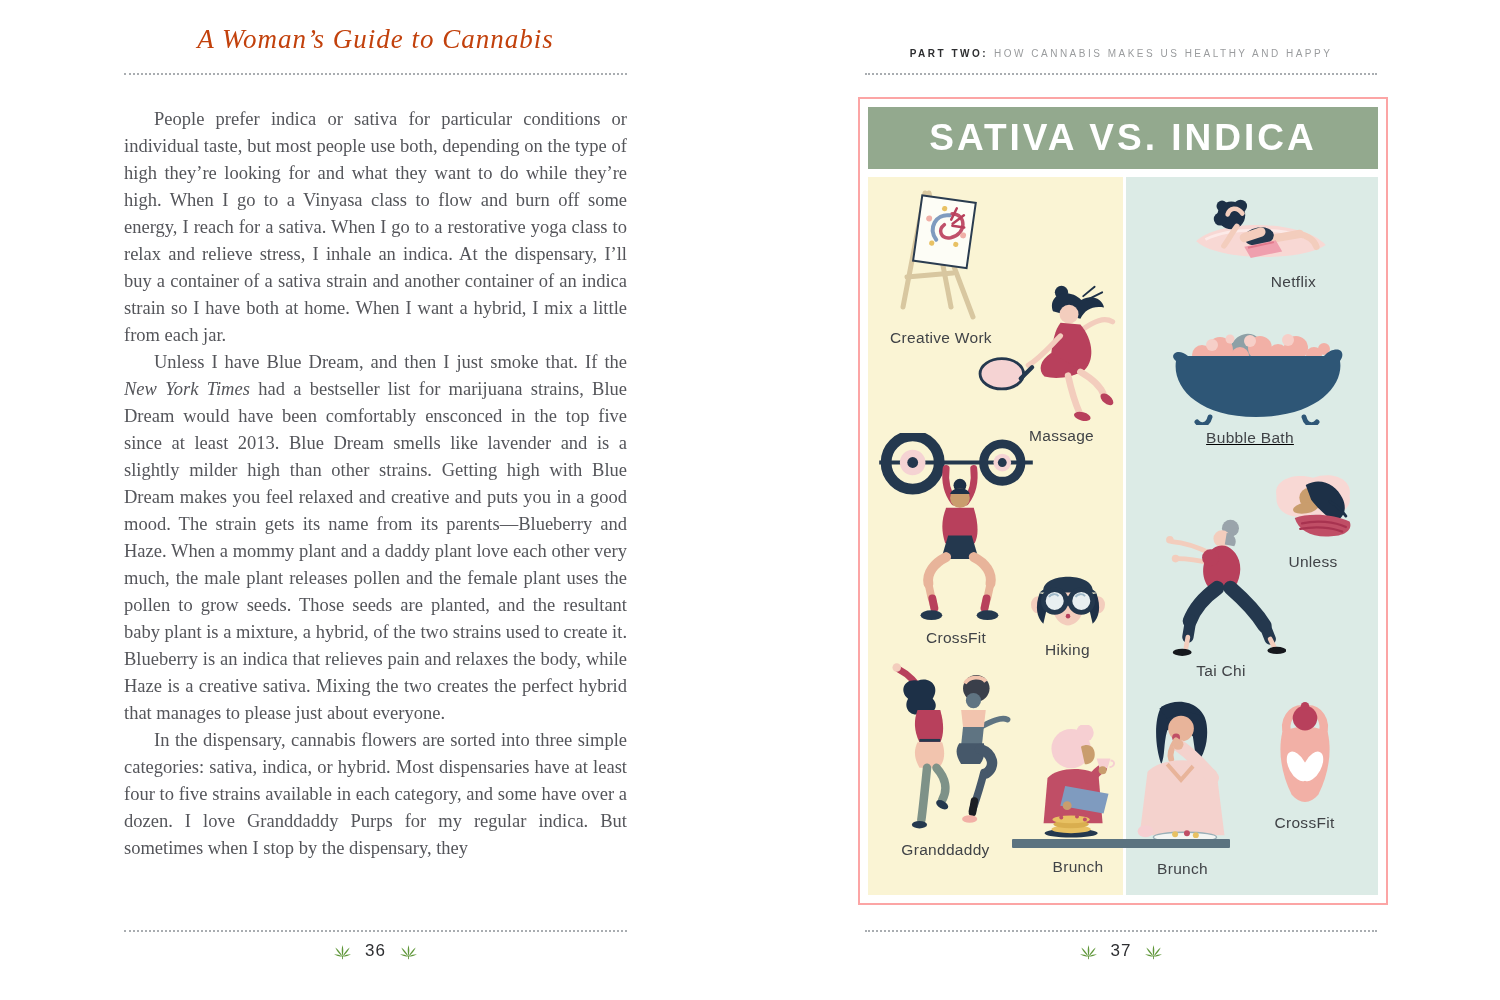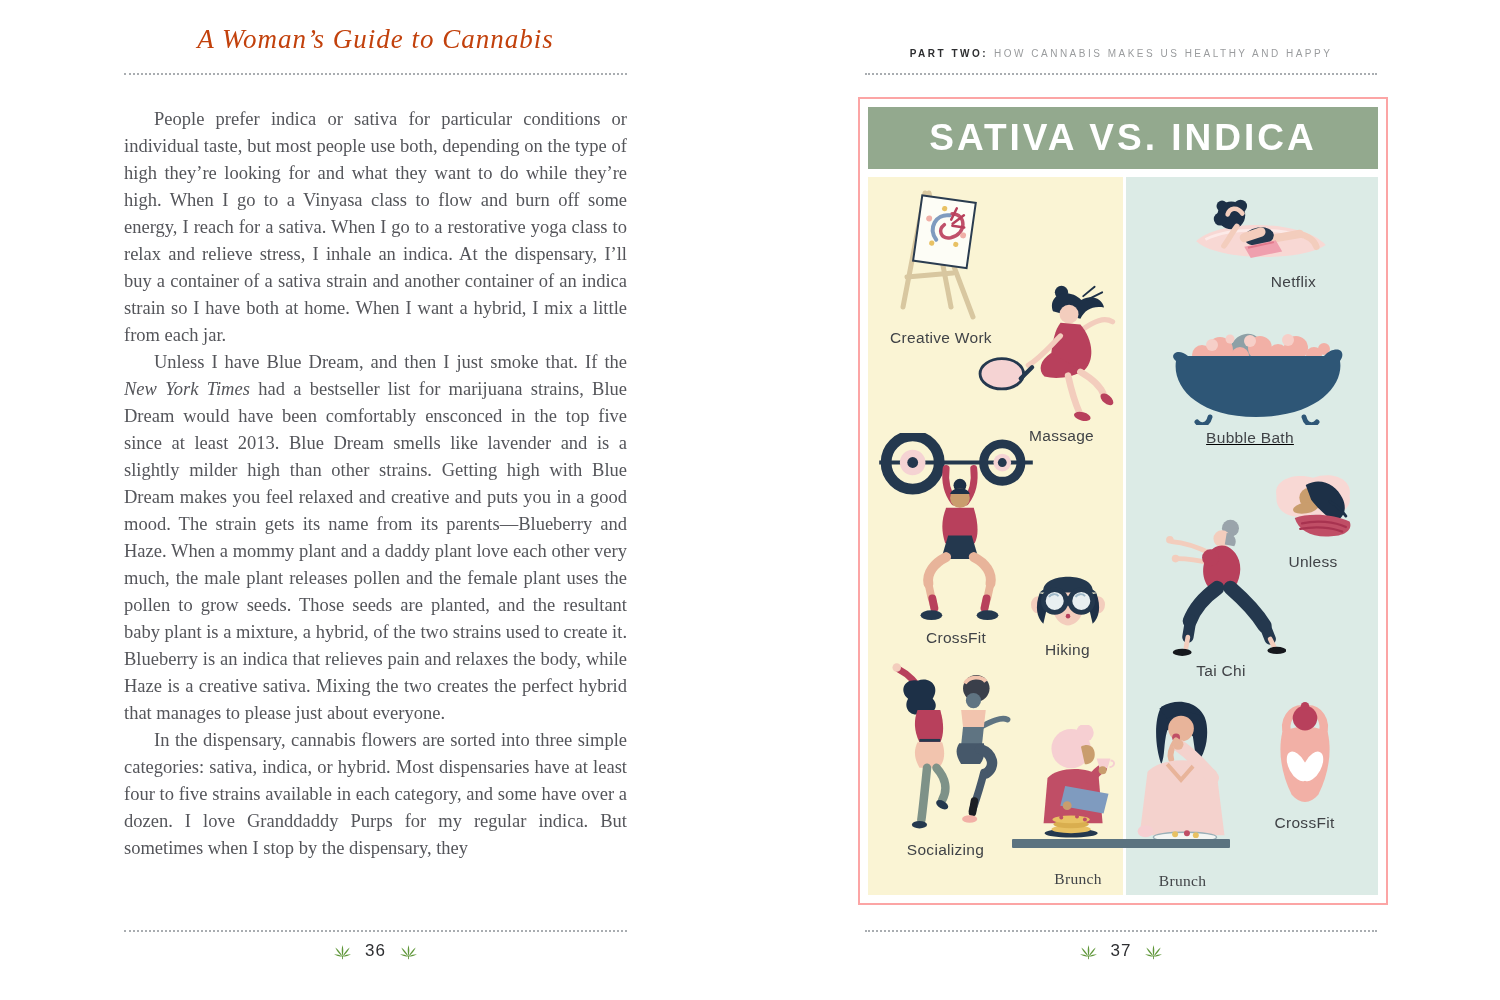--- a/index.html
+++ b/index.html
@@ -38,21 +38,21 @@
   .ig-cols{position:absolute;left:8px;top:78px;width:510px;bottom:8px;}
   .col{position:absolute;top:0;bottom:0;}
   .col-sativa{left:0;width:255px;background:#faf4d4;}
   .col-indica{left:258px;width:252px;background:#dcebe6;}
   .ig-item{position:absolute;margin:0;padding:0;}
   .ig-item svg{display:block;margin:0 auto;}
   .ig-item figcaption{font-family:"Liberation Sans", sans-serif;font-size:15.5px;
             color:#404347;text-align:center;letter-spacing:0.3px;margin-top:4px;}
   .cap-right figcaption{text-align:right;padding-right:24px;}
   .cap-shift-l figcaption{margin-left:-14px;}
-  .cap-gap figcaption{margin-top:25px;font-family:Liberation Serif, serif;}
+  .cap-gap figcaption{margin-top:13px;}
   .table-bar{position:absolute;left:144px;top:662px;width:218px;height:9px;
              background:#5b7380;z-index:6;border-radius:1px;}
 </style>
 </head>
 <body>
 
 <div class="abs lp-head">A Woman’s Guide to Cannabis</div>
 <div class="abs rule lp-headrule"></div>
 
 <div class="abs lp-body">
@@ -217,21 +217,21 @@
         <path d="M88 28 C92 20 106 20 110 26" fill="none" stroke="#f2c4ae" stroke-width="4"></path>
         <circle cx="97" cy="46" r="8" fill="#5f7482"></circle>
         <path d="M84 56 L110 56 L108 74 L86 74 Z" fill="#f2c4ae"></path>
         <path d="M86 74 L108 74 L106 93 L84 93 Z" fill="#5f7482"></path>
         <path d="M82 91 L108 91 C110 101 108 108 104 113 L84 113 C78 104 78 97 82 91 Z" fill="#46586a"></path>
         <path d="M104 97 C118 102 121 116 110 123" fill="none" stroke="#46586a" stroke-width="11" stroke-linecap="round"></path>
         <path d="M108 122 C104 138 100 150 96 162" fill="none" stroke="#46586a" stroke-width="8" stroke-linecap="round"></path>
         <path d="M98 152 L96 164" stroke="#1b1e24" stroke-width="8" stroke-linecap="round"></path>
         <ellipse cx="93" cy="171" rx="8" ry="4" fill="#f2b0a6"></ellipse>
       </svg>
-      <figcaption>Socializing</figcaption>
+      <figcaption>Granddaddy</figcaption>
     </figure>
 
     <figure class="ig-item cap-gap" style="left:160px;top:548px;width:100px;z-index:4;">
       <svg width="90" height="120" viewBox="0 0 90 122">
         <circle cx="38" cy="24" r="20" fill="#f6cfd2"></circle>
         <circle cx="52" cy="8" r="9" fill="#f6cfd2"></circle>
         <path d="M48 22 C56 18 62 22 62 30 C62 36 58 40 52 40 Z" fill="#c99d6d"></path>
         <path d="M14 54 C24 42 56 42 66 52 L70 100 L10 100 Z" fill="#c04e66"></path>
         <path d="M58 56 C62 50 66 46 70 44" fill="none" stroke="#c04e66" stroke-width="9" stroke-linecap="round"></path>
         <path d="M64 34 L78 34 L75 44 L67 44 Z" fill="#f6cfd2"></path>

